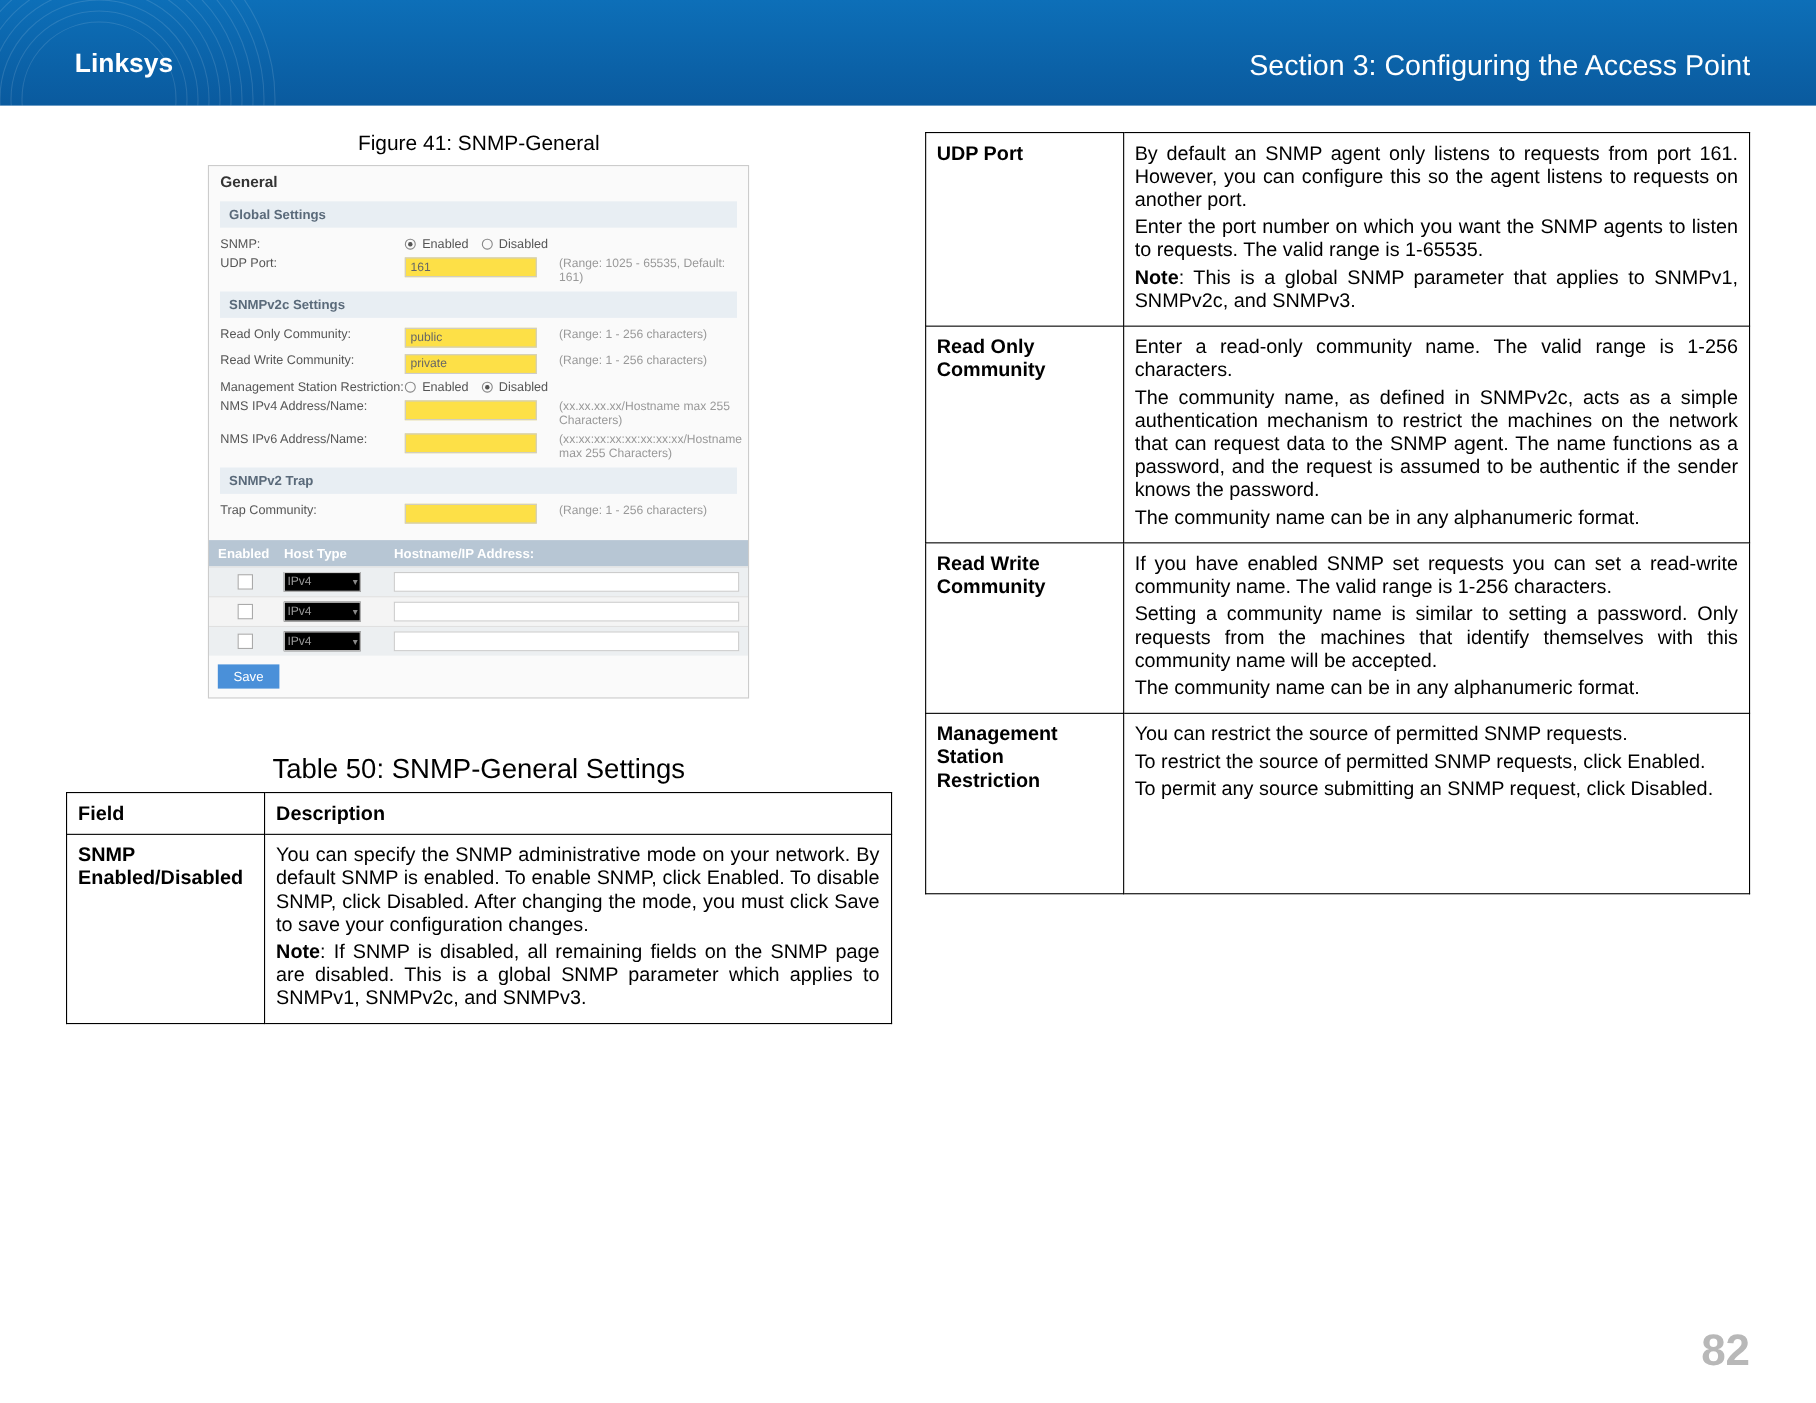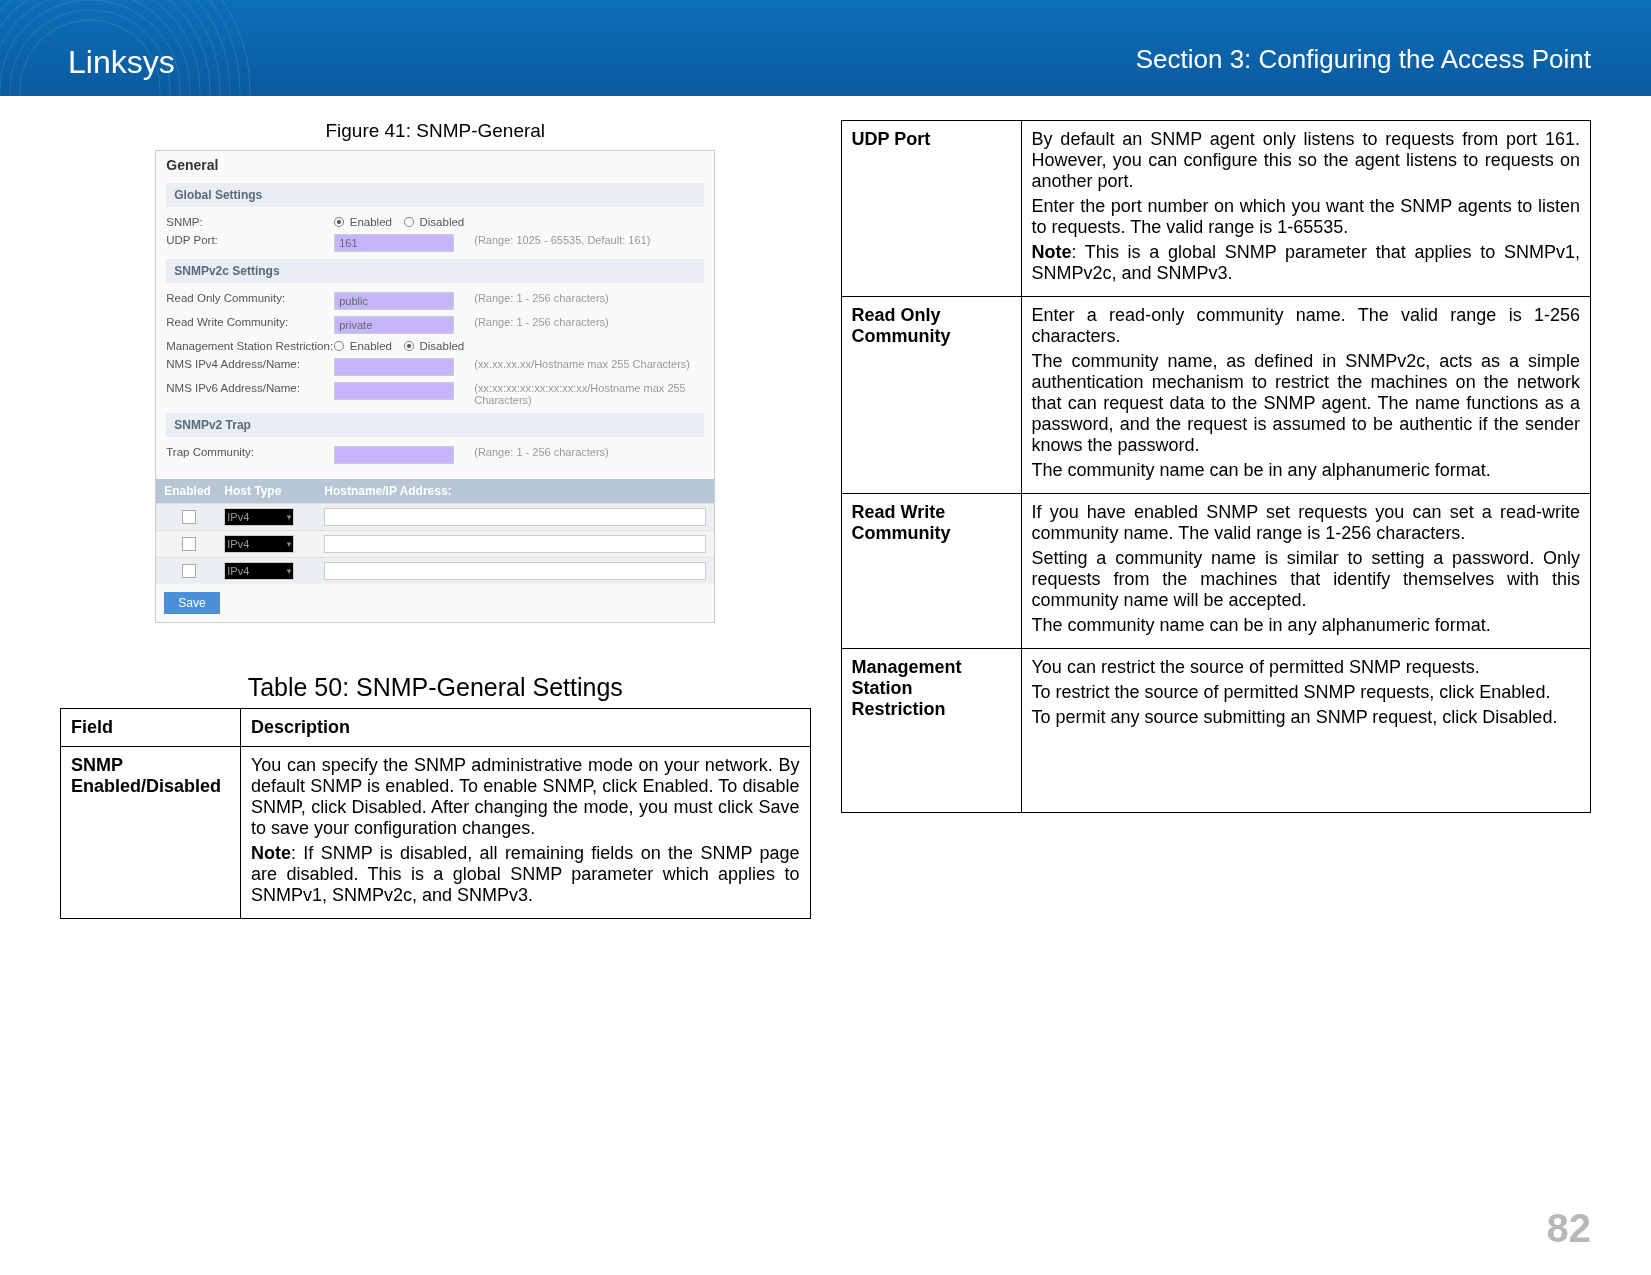--- a/index.html
+++ b/index.html
@@ -25,22 +25,22 @@
   }
   .header-arc circle {
     fill: none;
     stroke: rgba(255,255,255,0.12);
     stroke-width: 1;
   }
   .brand {
     position: absolute;
     left: 68px; top: 44px;
     color: #fff;
-    font-size: 32px;
-    font-weight: 400;
+    font-size: 24px;
+    font-weight: 700;
   }
   .section-title {
     position: absolute;
     right: 60px; top: 44px;
     color: #fff;
     font-size: 26px;
     font-weight: 400;
   }
   .content {
     position: absolute;
@@ -60,21 +60,21 @@
     text-align: center;
     font-size: 19px;
     margin-top: 10px;
     margin-bottom: 8px;
   }
   .screenshot {
     border: 1px solid #ccc;
     background: #fafafa;
     font-size: 13px;
     color: #444;
-    width: 560px;
+    width: 492px;
     margin: 0 auto;
     position: relative;
   }
   .ss-title {
     font-weight: bold;
     color: #333;
     padding: 6px 10px 4px;
     font-size: 14px;
   }
   .ss-panel {
@@ -93,21 +93,21 @@
     align-items: flex-start;
     padding: 3px 0;
     font-size: 11.5px;
     color: #555;
   }
   .ss-label { width: 168px; flex-shrink: 0; }
   .ss-ctrl { width: 130px; flex-shrink: 0; display:flex; align-items:center; gap:6px;}
   .ss-hint { color: #999; font-size: 11px; margin-left: 10px; }
   .ss-input {
     border: 1px solid #ccc;
-    background: #c4b5fd;
+    background: #fde047;
     height: 18px;
     width: 120px;
     font-size: 11px;
     padding: 0 4px;
     color: #666;
   }
   .ss-radio { width: 10px; height: 10px; border:1px solid #888; border-radius:50%; display:inline-block; position:relative;}
   .ss-radio.checked::after{content:"";position:absolute;inset:2px;border-radius:50%;background:#555;}
   .ss-tablehead {
     background: #b7c6d4;

